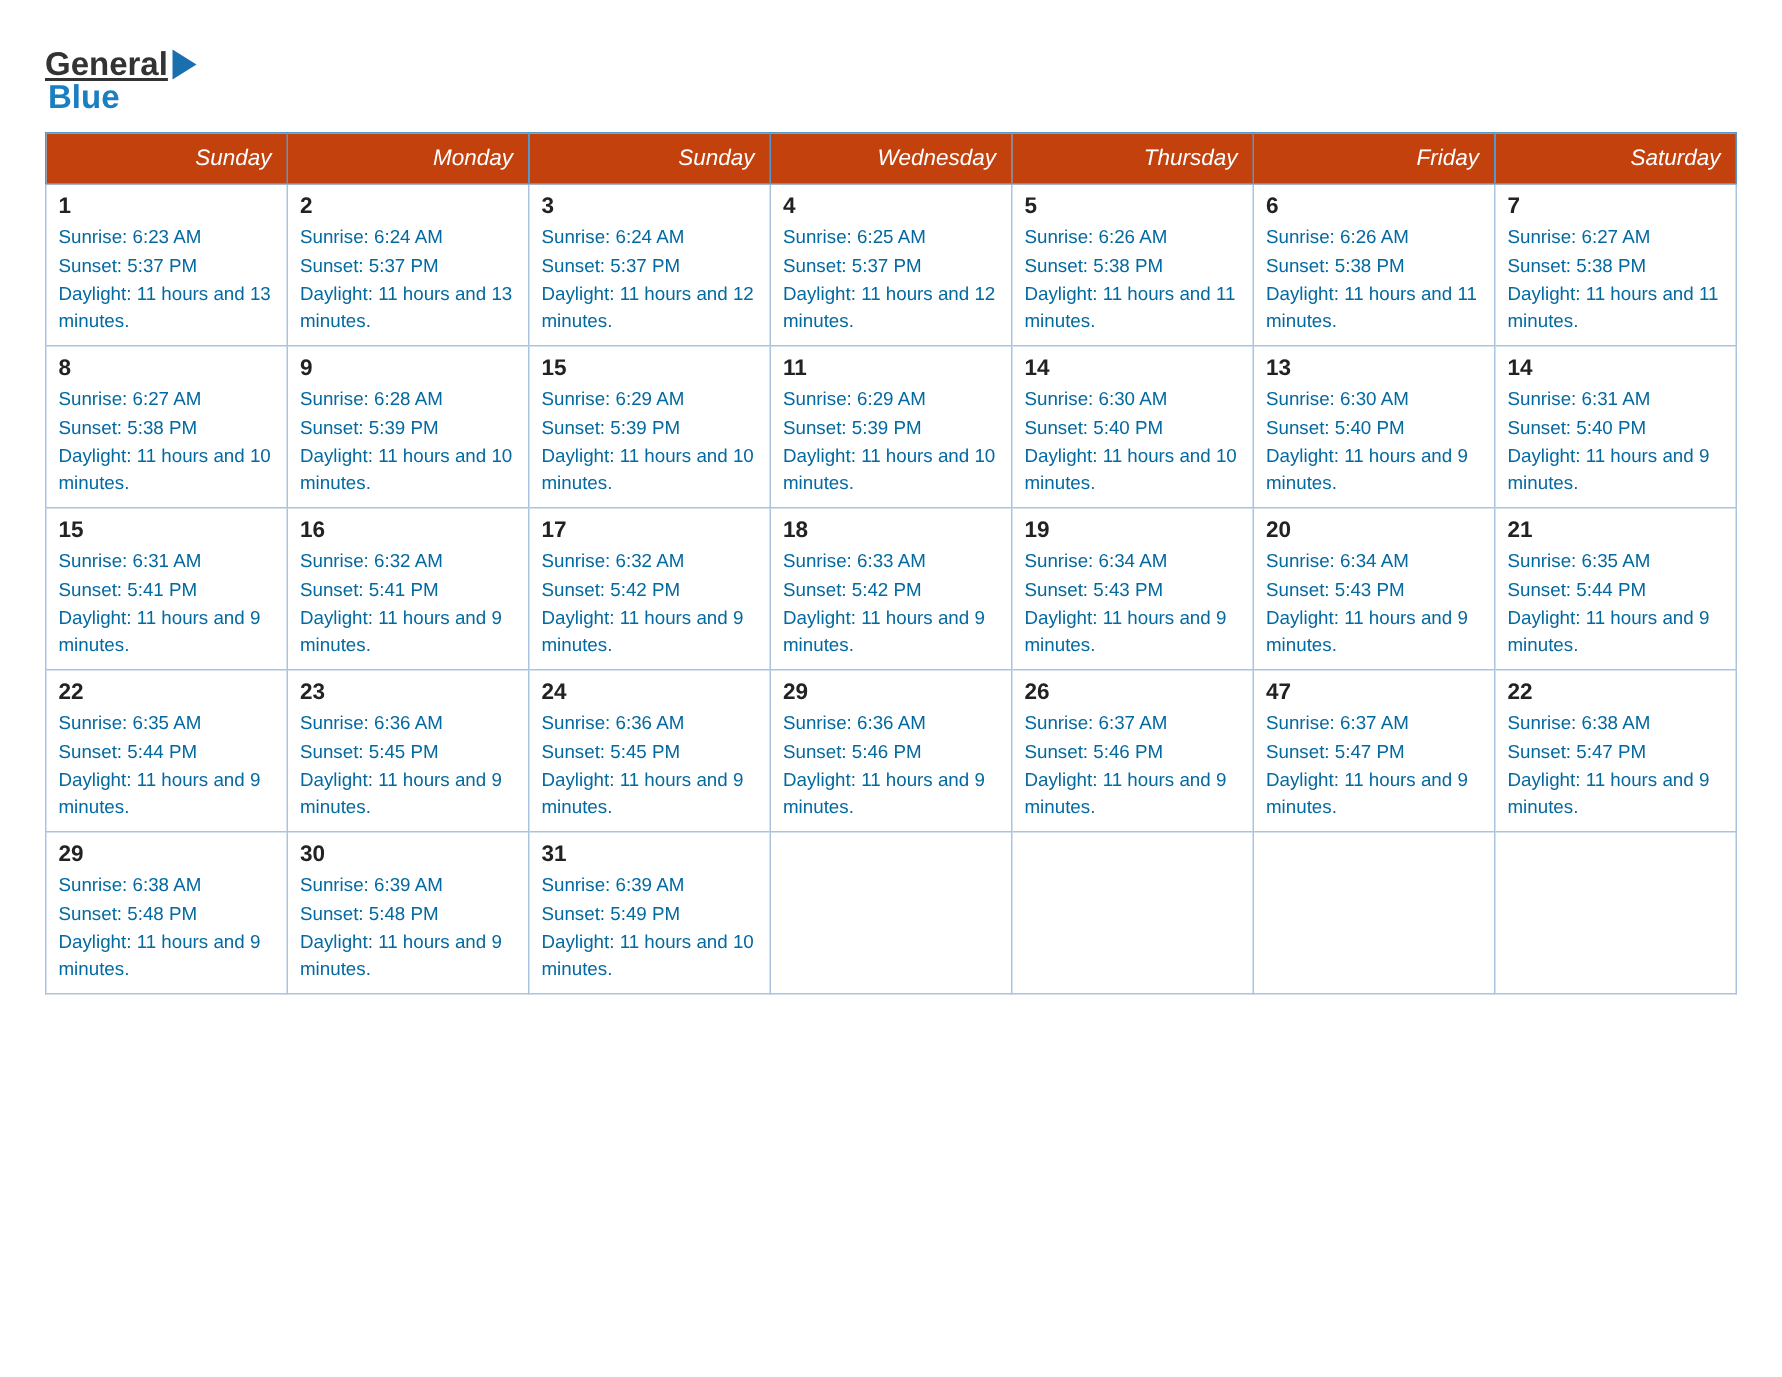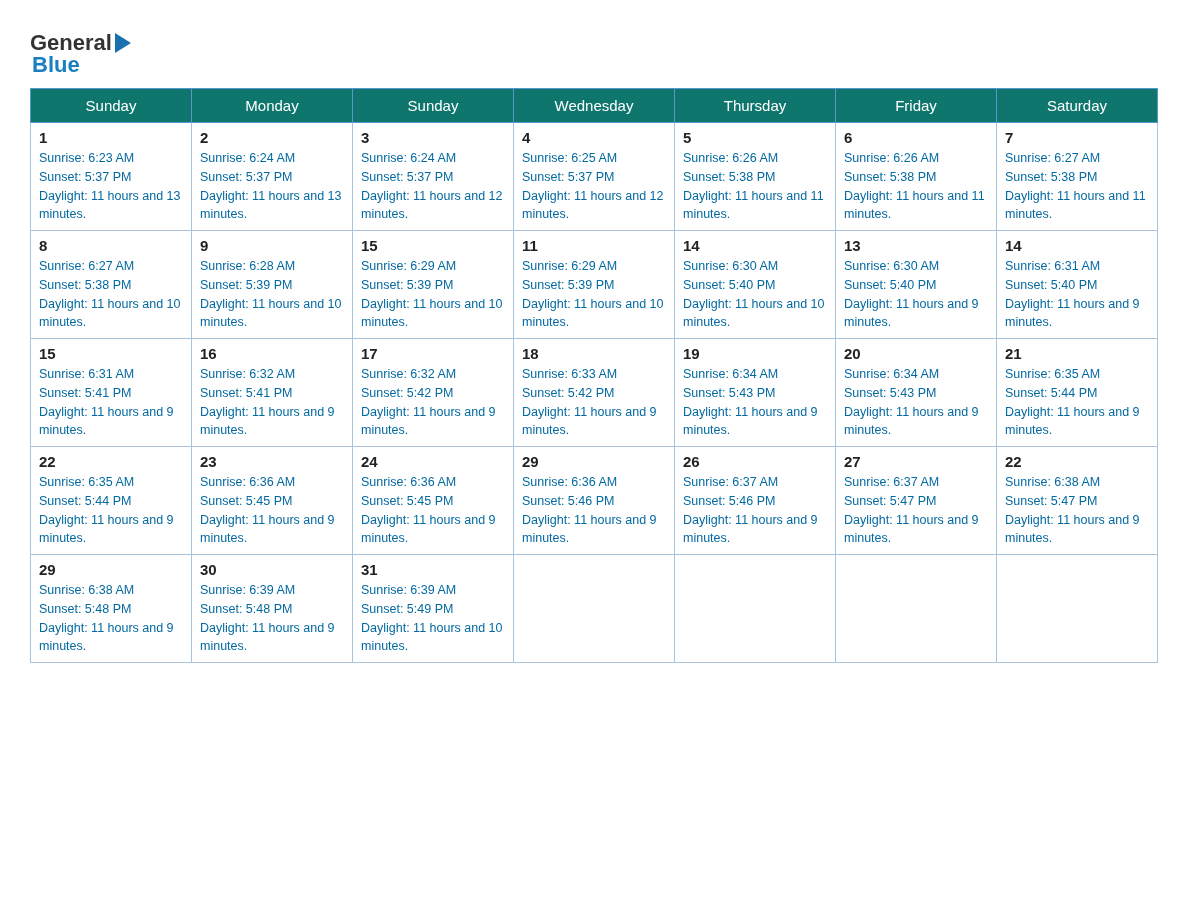--- a/index.html
+++ b/index.html
@@ -22,20 +22,21 @@
       flex-direction: column;
       align-items: flex-start;
       margin-top: 10px;
     }
     .logo-text {
       font-size: 22px;
       font-weight: bold;
       color: #333;
       display: flex;
       align-items: center;
+      text-decoration: underline;
     }
     .logo-general { color: #333; }
     .logo-arrow {
       display: inline-block;
       width: 0;
       height: 0;
       border-top: 10px solid transparent;
       border-bottom: 10px solid transparent;
       border-left: 16px solid #1a6faf;
       margin-left: 3px;
@@ -61,27 +62,28 @@
       font-size: 20px;
       color: #444;
       margin-top: 4px;
     }
     .calendar {
       width: 100%;
       border-collapse: collapse;
       margin-top: 10px;
     }
     .calendar th {
-      background-color: #0f766e;
+      background-color: #c2410c;
       color: #fff;
       font-size: 15px;
       font-weight: normal;
       padding: 8px 10px;
-      text-align: center;
+      text-align: right;
       border: 1px solid #5599cc;
+      font-style: italic;
     }
     .calendar td {
       border: 1px solid #aac4de;
       vertical-align: top;
       padding: 6px 8px;
       width: calc(100% / 7);
       min-height: 110px;
       font-size: 13px;
       color: #333;
     }
@@ -343,21 +345,21 @@
         </td>
         <td>
           <span class="day-number">26</span>
           <div class="day-info">
             <span>Sunrise: 6:37 AM</span><br>
             <span>Sunset: 5:46 PM</span><br>
             <span>Daylight: 11 hours and 9 minutes.</span>
           </div>
         </td>
         <td>
-          <span class="day-number">27</span>
+          <span class="day-number">47</span>
           <div class="day-info">
             <span>Sunrise: 6:37 AM</span><br>
             <span>Sunset: 5:47 PM</span><br>
             <span>Daylight: 11 hours and 9 minutes.</span>
           </div>
         </td>
         <td>
           <span class="day-number">22</span>
           <div class="day-info">
             <span>Sunrise: 6:38 AM</span><br>

